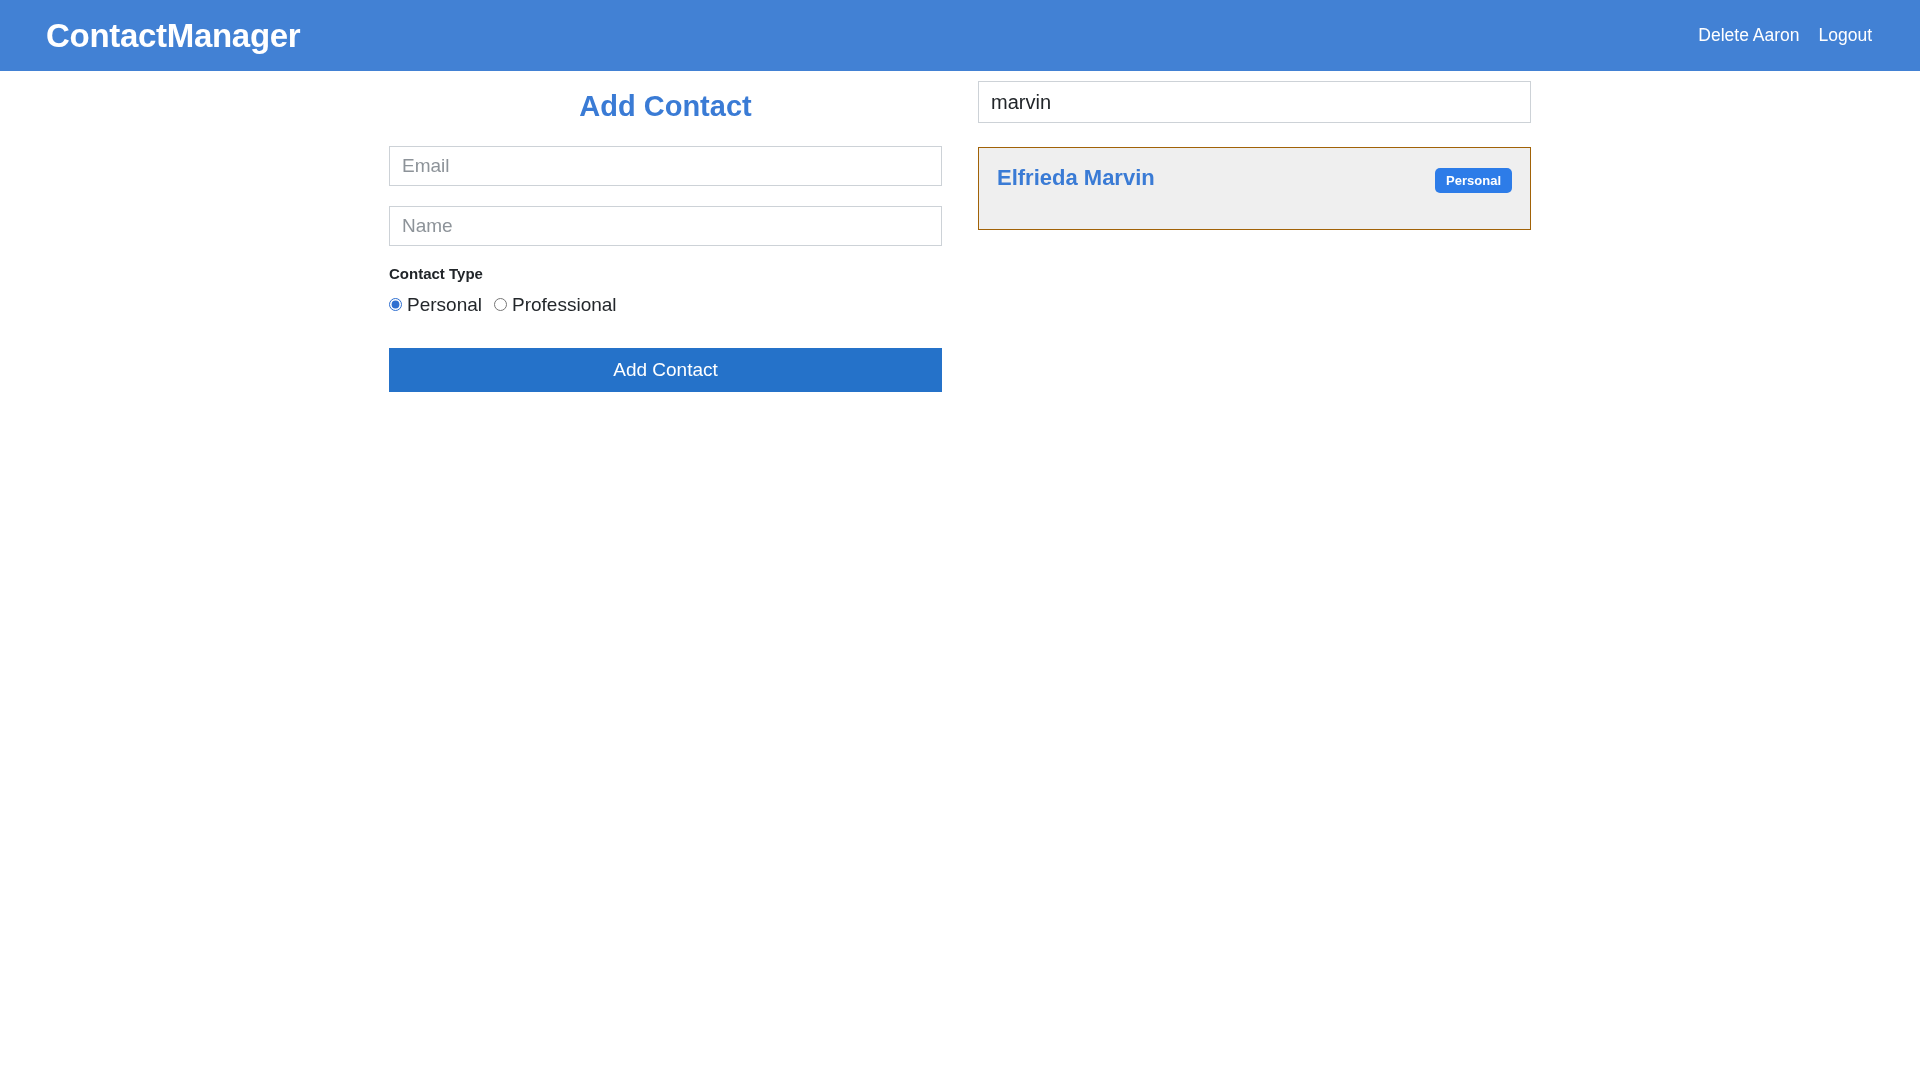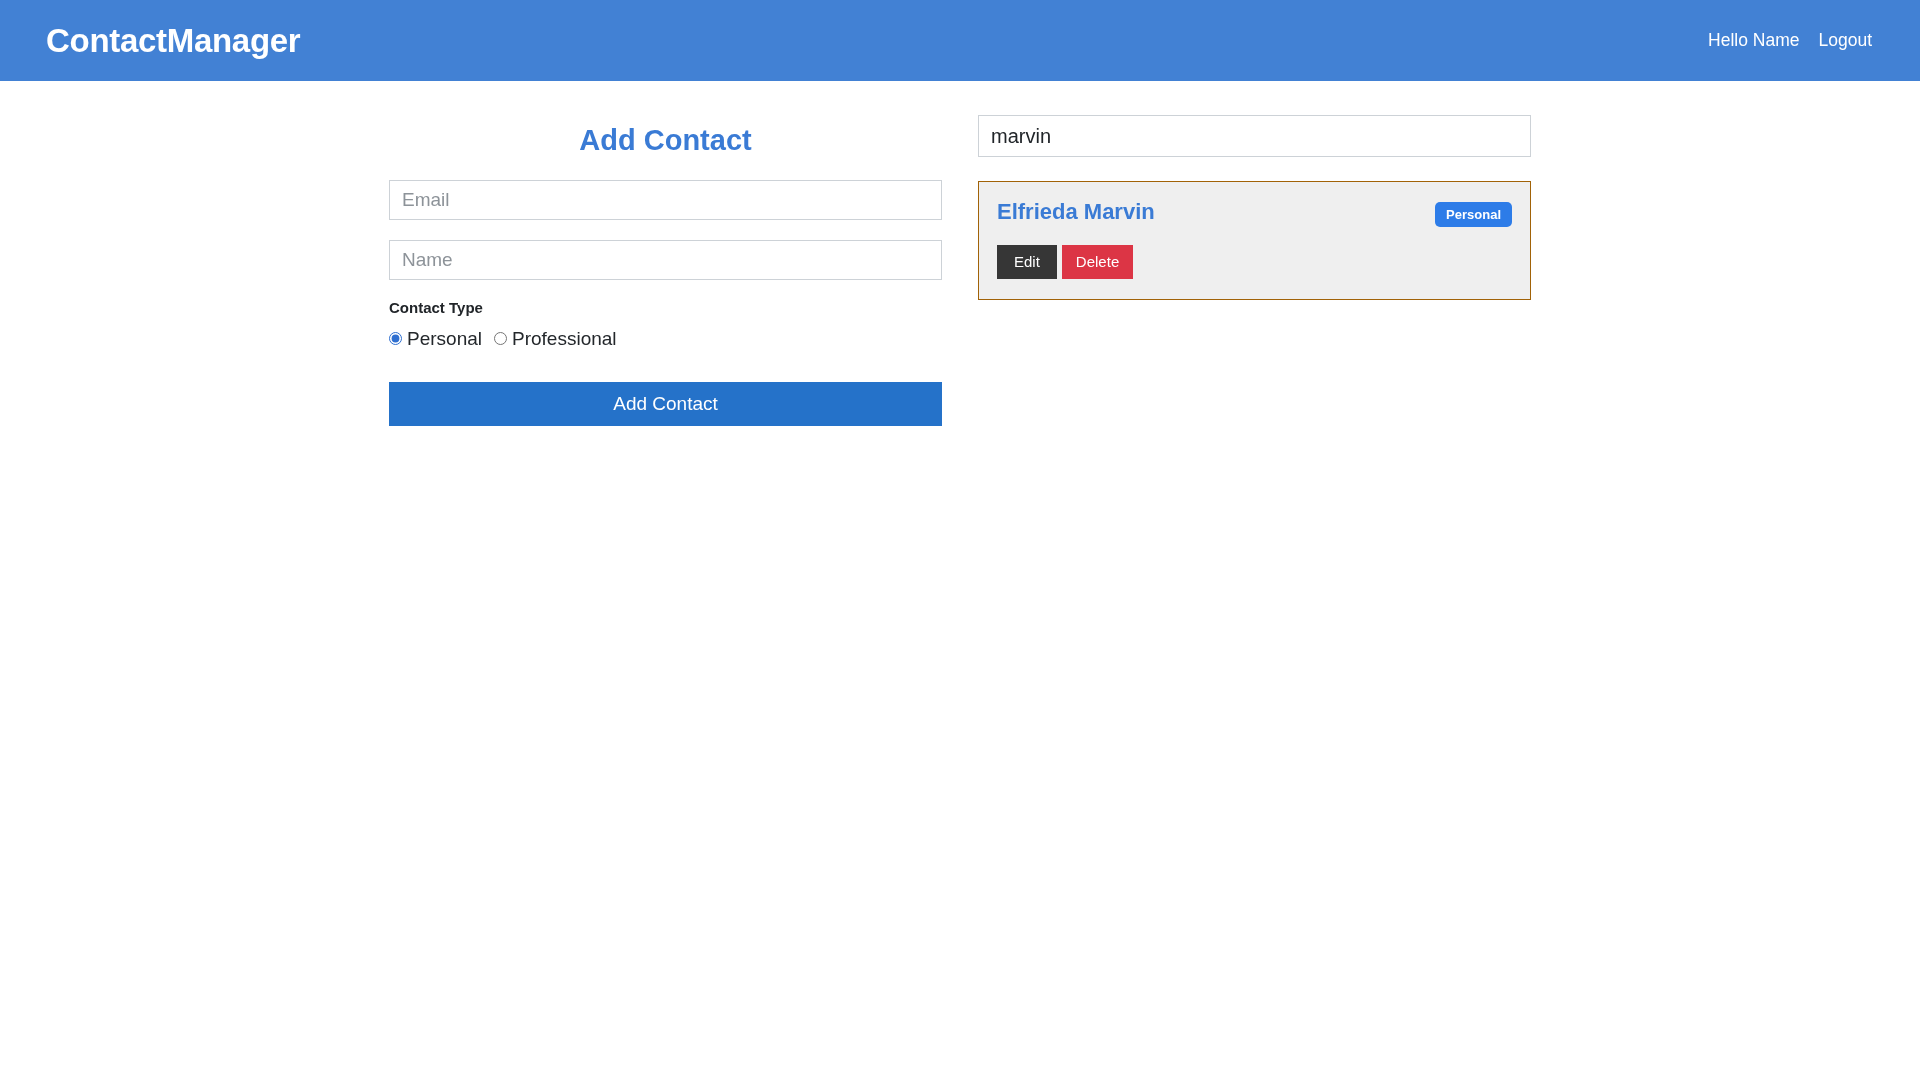--- a/index.html
+++ b/index.html
@@ -9,21 +9,21 @@
     padding: 0;
     width: 1920px;
     height: 1080px;
     background: #ffffff;
     font-family: "Liberation Sans", sans-serif;
     overflow: hidden;
   }
 
   
   .navbar {
-    height: 81px;
+    height: 71px;
     background: #4281d4;
     display: flex;
     align-items: center;
     justify-content: space-between;
     padding: 0 46px 0 46px;
     width: 100%;
   }
   .navbar-brand {
     color: #ffffff;
     font-size: 33px;
@@ -49,21 +49,21 @@
   
   .container {
     width: 1920px;
     padding: 0;
     position: relative;
   }
   .row {
     display: flex;
     align-items: flex-start;
     padding-left: 389px;
-    padding-top: 34px;
+    padding-top: 10px;
   }
   .col-form { width: 553px; }
   .col-list { width: 553px; margin-left: 36px; }
 
   
   .form-title {
     color: #3a7bd5;
     font-size: 29px;
     font-weight: bold;
     text-align: center;
@@ -198,21 +198,21 @@
     cursor: pointer;
     line-height: 1.2;
   }
 </style>
 </head>
 <body>
 
 <div class="navbar">
   <div class="navbar-brand">ContactManager</div>
   <div class="navbar-right">
-    <span class="nav-link">Hello Name</span>
+    <span class="nav-link">Delete Aaron</span>
     <span class="nav-link logout">Logout</span>
   </div>
 </div>
 
 <div class="container">
   <div class="row">
 
     <div class="col-form">
       <h2 class="form-title">Add Contact</h2>
 
@@ -234,21 +234,17 @@
     </div>
 
     <div class="col-list">
       <input class="search-input" type="text" value="marvin" style="">
 
       <div class="contact-card">
         <div class="card-header-row">
           <div class="contact-name">Elfrieda Marvin</div>
           <div class="badge">Personal</div>
         </div>
-        <div class="card-actions">
-          <button class="btn-edit">Edit</button>
-          <button class="btn-delete">Delete</button>
-        </div>
       </div>
     </div>
 
   </div>
 </div>
 
 </body></html>

